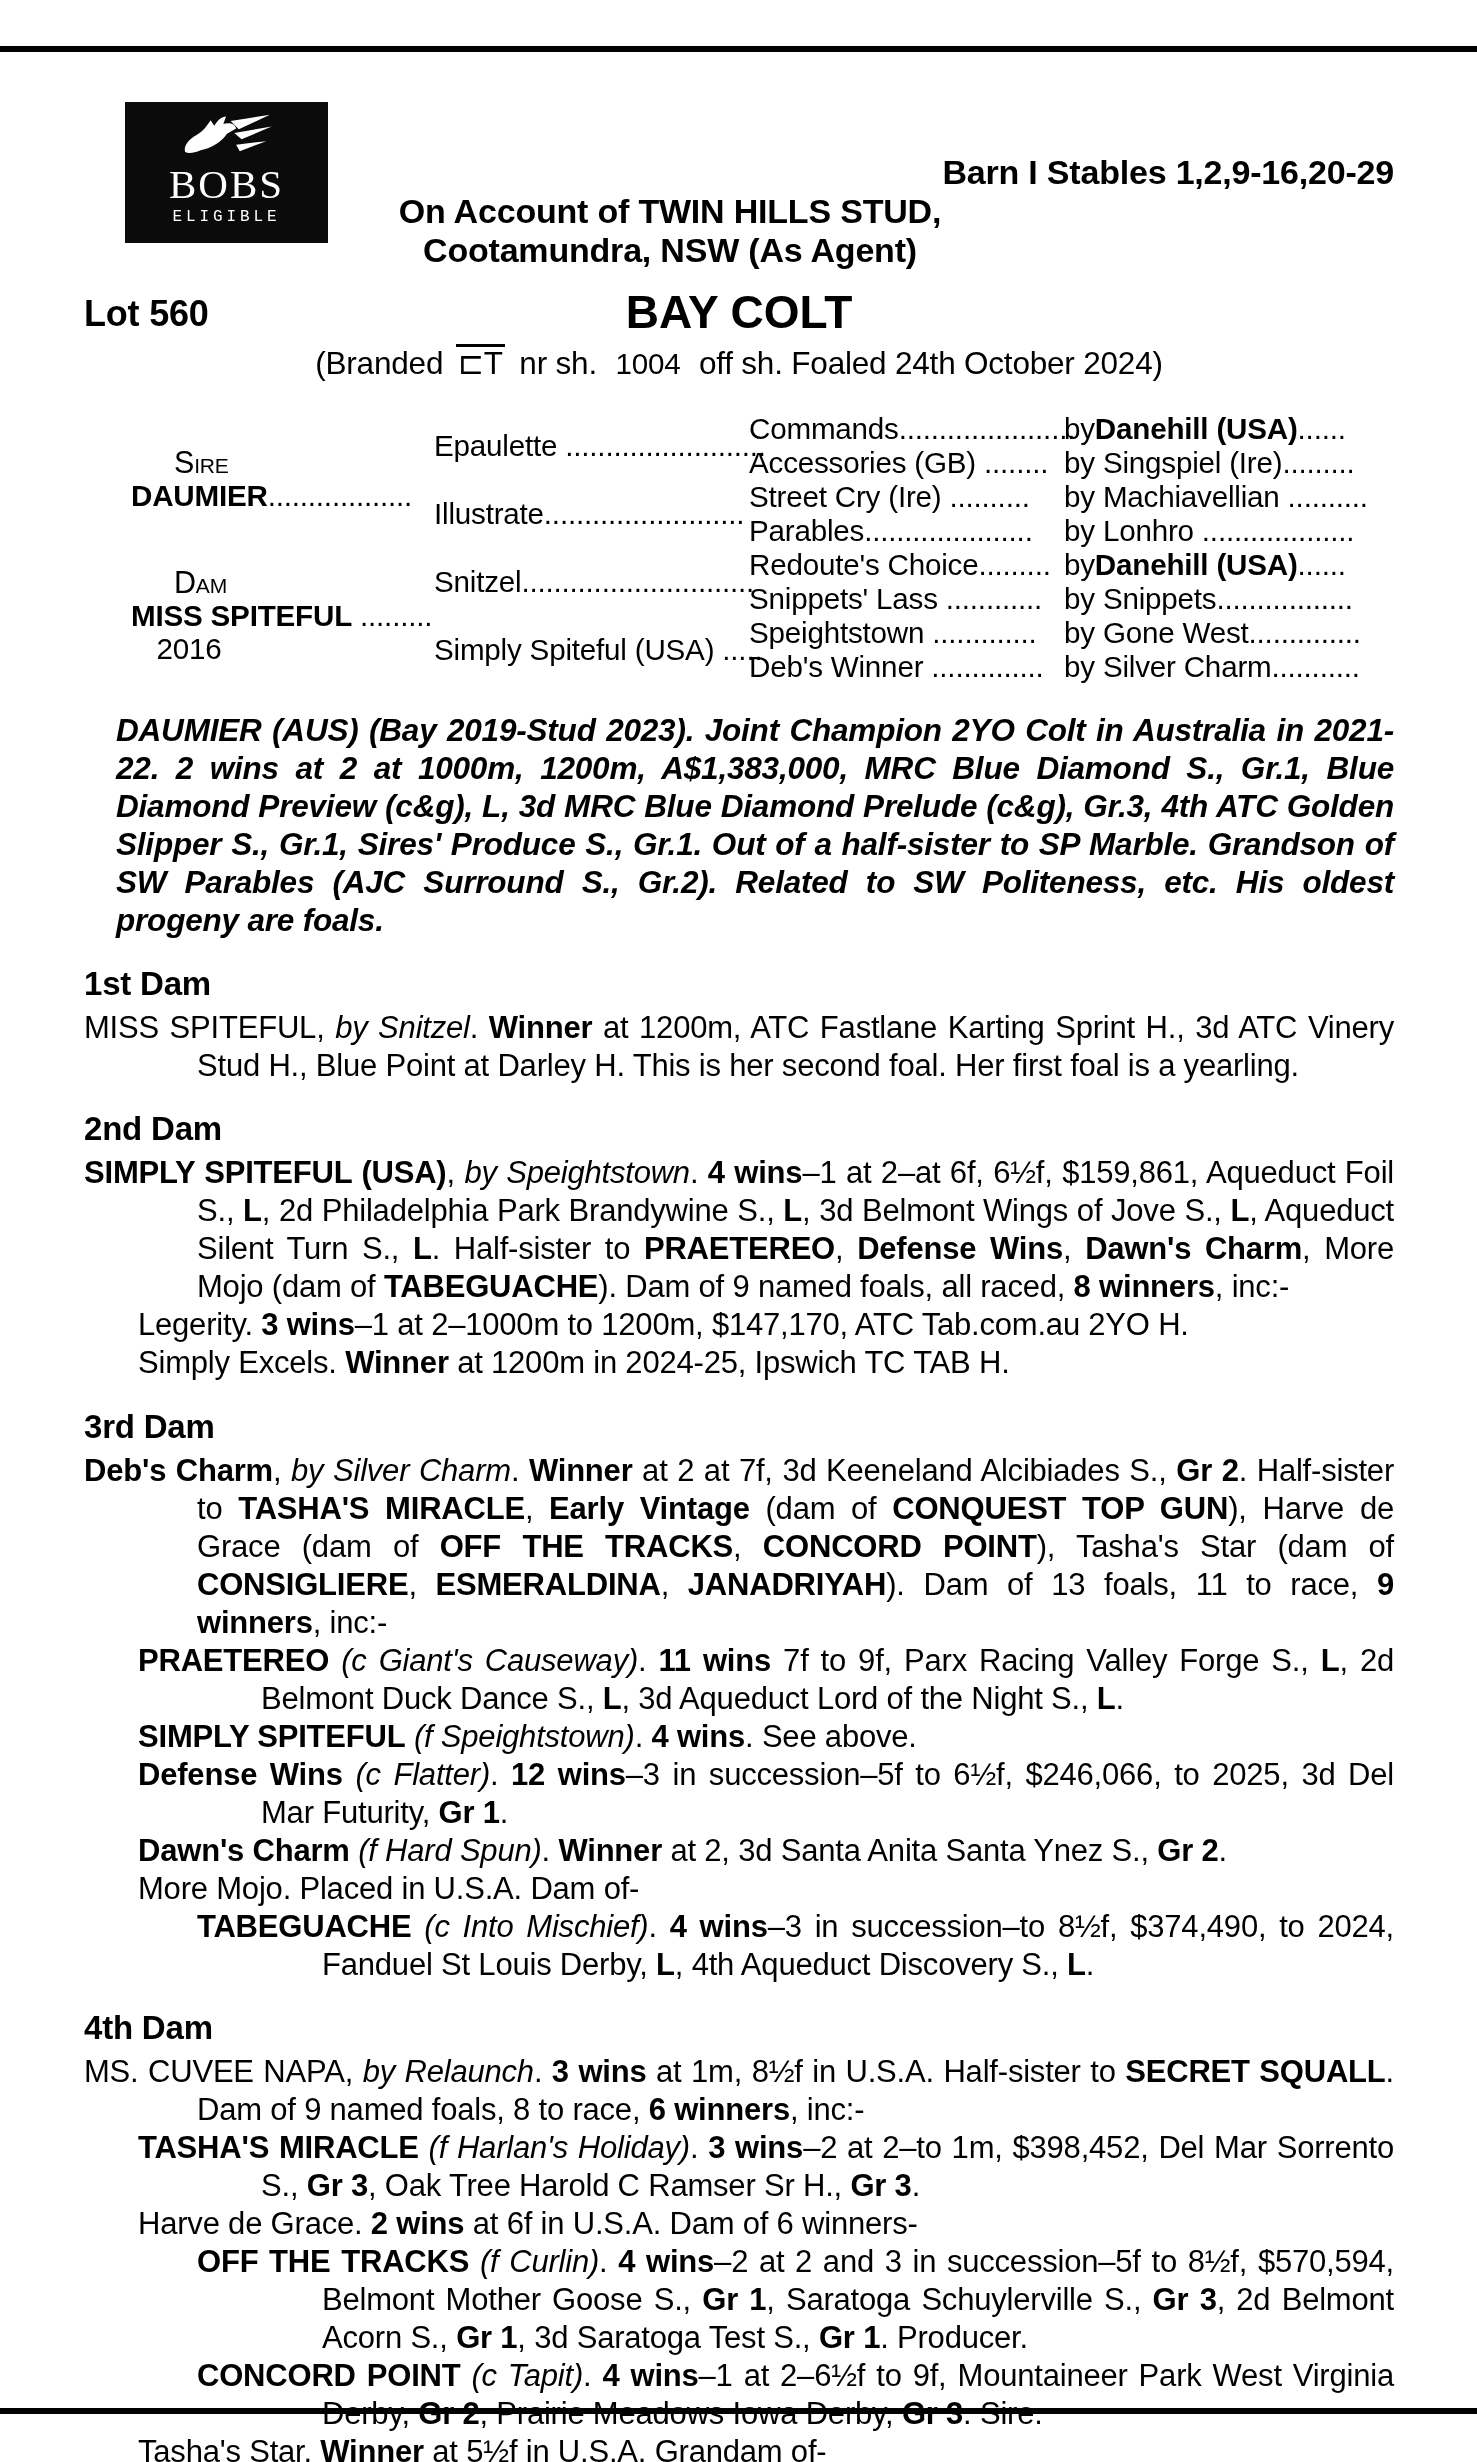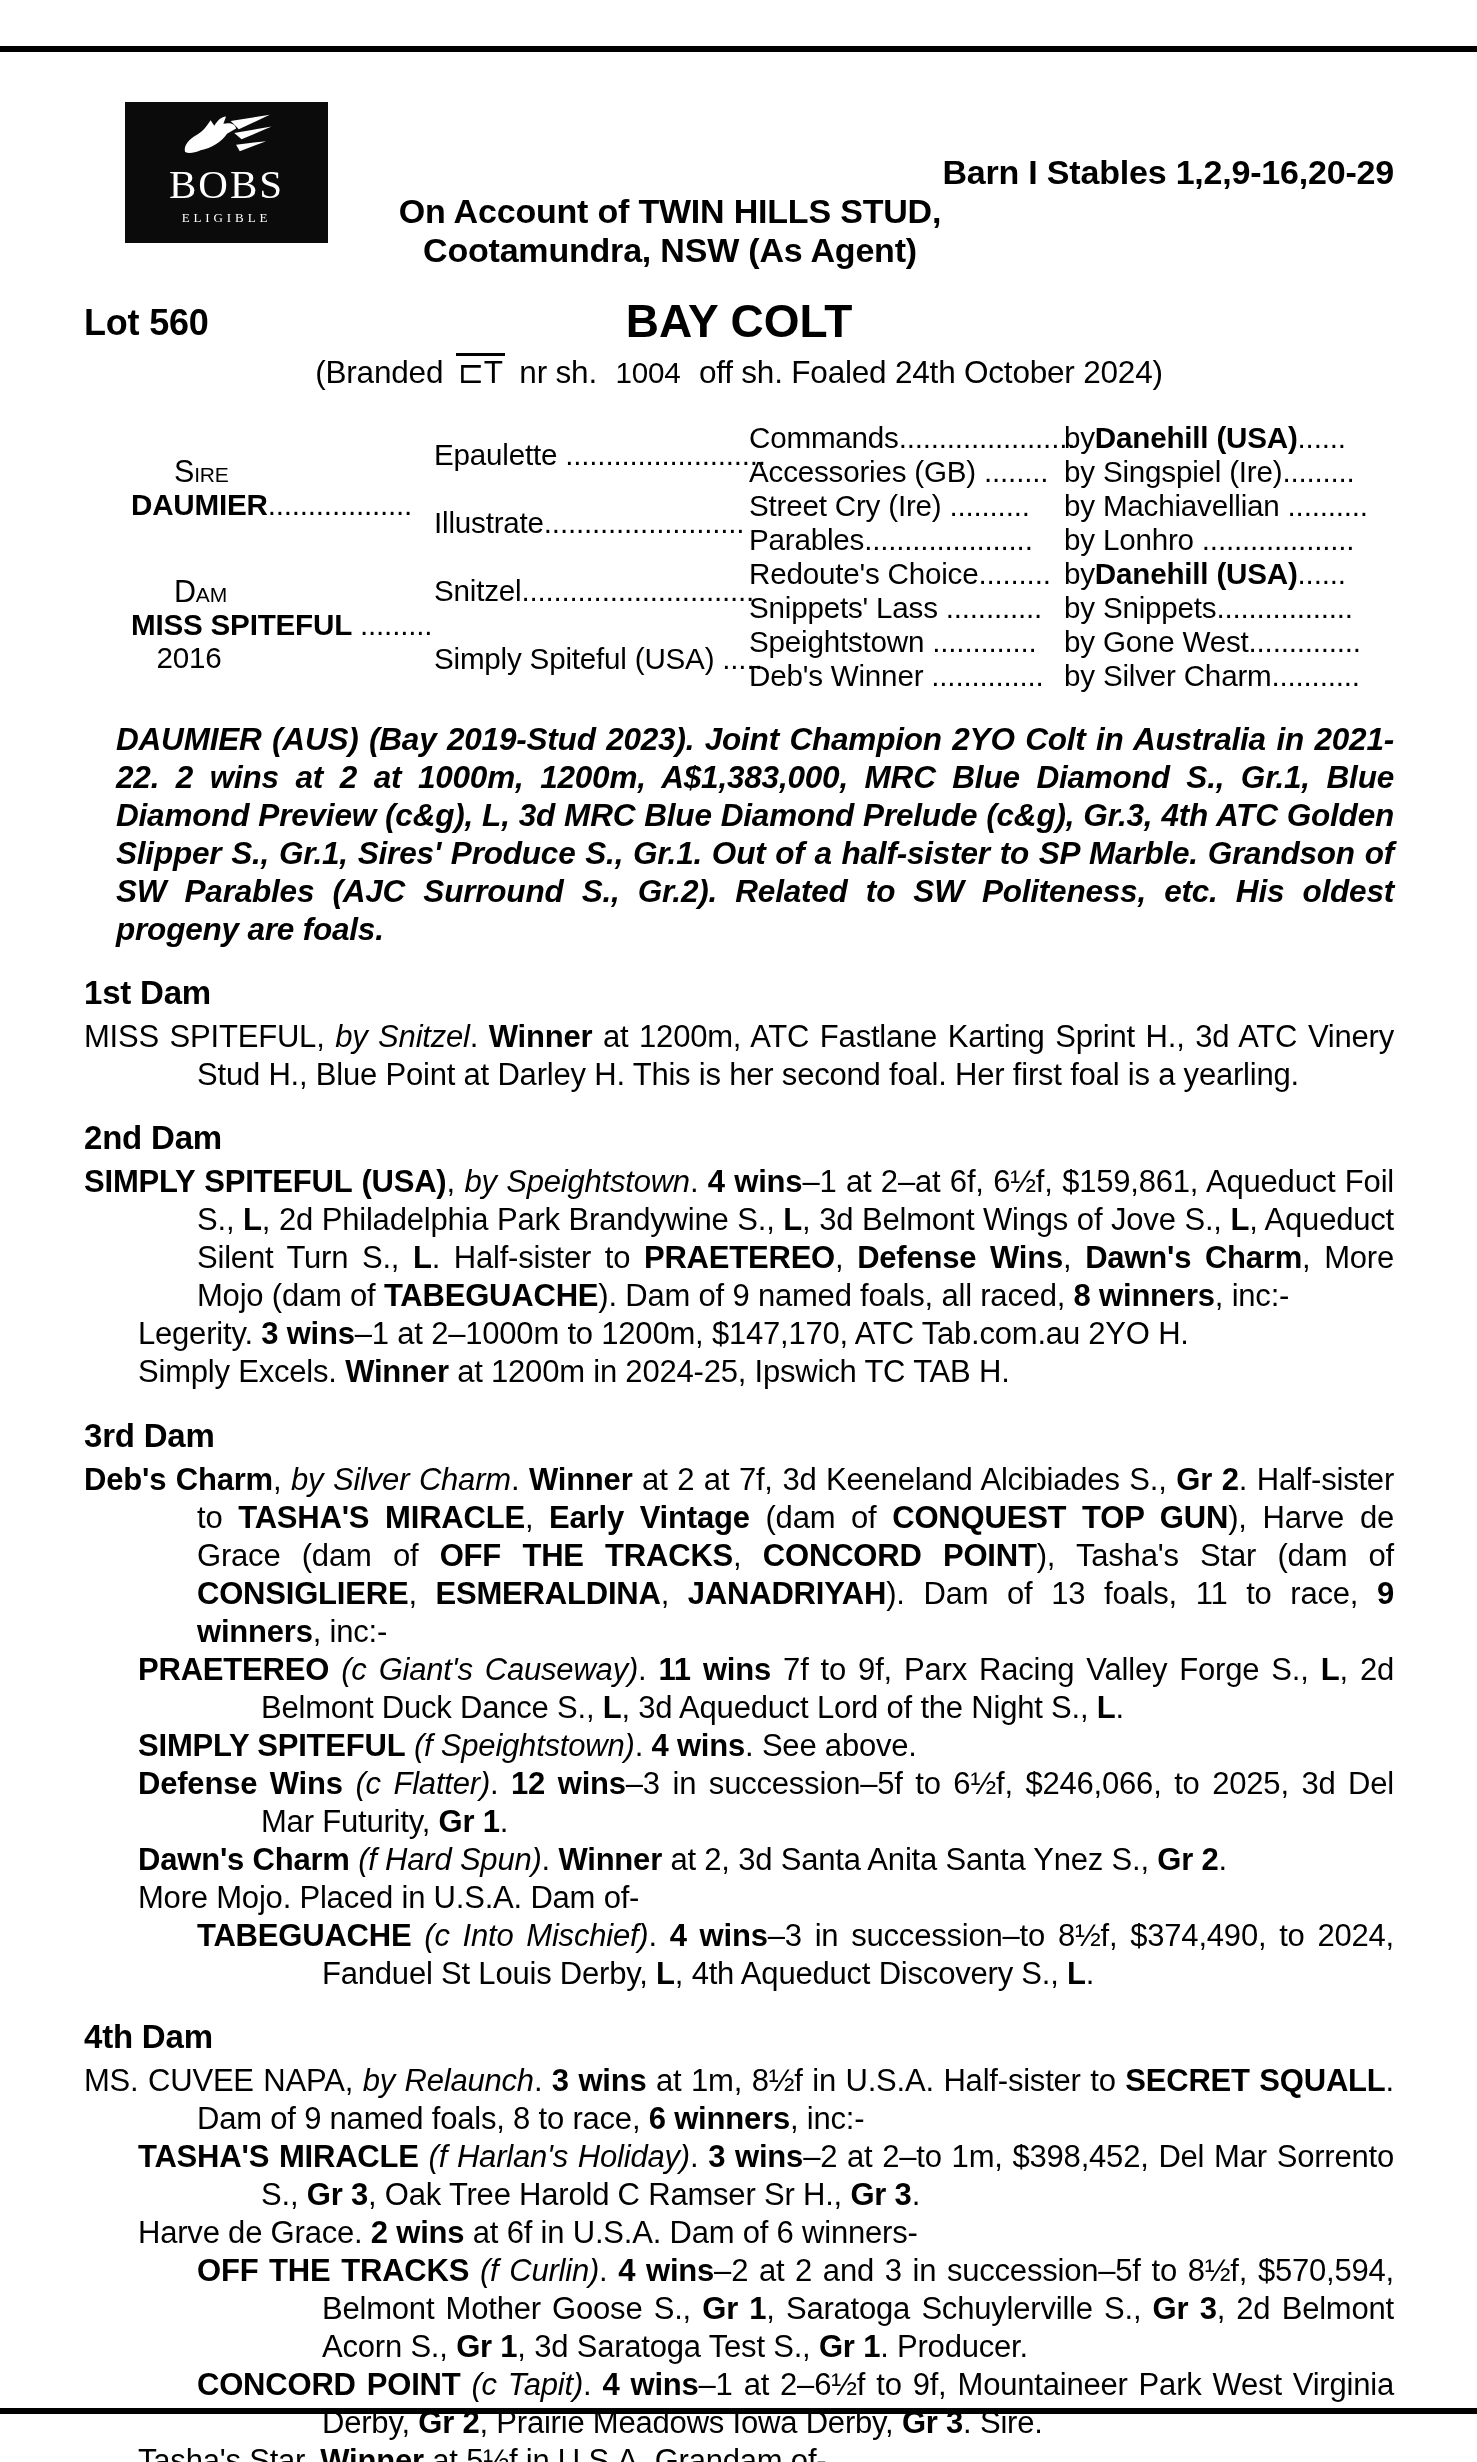--- a/index.html
+++ b/index.html
@@ -13,25 +13,25 @@
   #bottom-rule{top:2408px;}
 
   
   #header{position:relative;padding-top:102px;}
   #logo{
     position:absolute;left:125px;top:102px;width:203px;height:141px;
     background:#0b0b0b;color:#fff;text-align:center;overflow:hidden;
   }
   #logo svg{margin-top:9.9px;width:148px;height:51px;display:block;margin-left:auto;margin-right:auto;}
   .logo-bobs{font-family:"Liberation Serif", serif;font-size:41px;line-height:43px;letter-spacing:2px;}
-  .logo-eligible{font-family:Liberation Serif, serif;font-size:13px;line-height:23.6px;letter-spacing:3.9px;}
+  .logo-eligible{font-family:Liberation Mono, monospace;font-size:16px;line-height:23.6px;letter-spacing:3.9px;}
 
   #barn-line{margin:51px 84px 0 0;text-align:right;font-weight:bold;font-size:34px;line-height:39px;}
   #account-block{text-align:center;font-weight:bold;font-size:34px;line-height:39px;margin-right:138px;}
-  #title-row{position:relative;margin-top:24px;height:51px;}
+  #title-row{position:relative;margin-top:15px;height:51px;}
   #lot-number{position:absolute;left:84px;top:7.9px;font-size:36px;font-weight:bold;}
   #colt-title{text-align:center;font-size:46px;font-weight:bold;letter-spacing:0;}
   #brand-line{text-align:center;font-size:31.5px;margin-top:7.9px;}
   .brand-mark{display:inline-block;border-top:3.9px solid #000;line-height:1.0;padding:1px 2px 0 2px;margin:0 5.9px 0 3.9px;}
   .brand-num{display:inline-flex;flex-direction:row;align-items:center;vertical-align:middle;
              line-height:29.6px;font-size:29.6px;margin:0 9.9px;position:relative;top:-2px;}
 
   
   #pedigree{
     display:grid;grid-template-columns:350px 315px 315px 330px;grid-auto-rows:34px;

